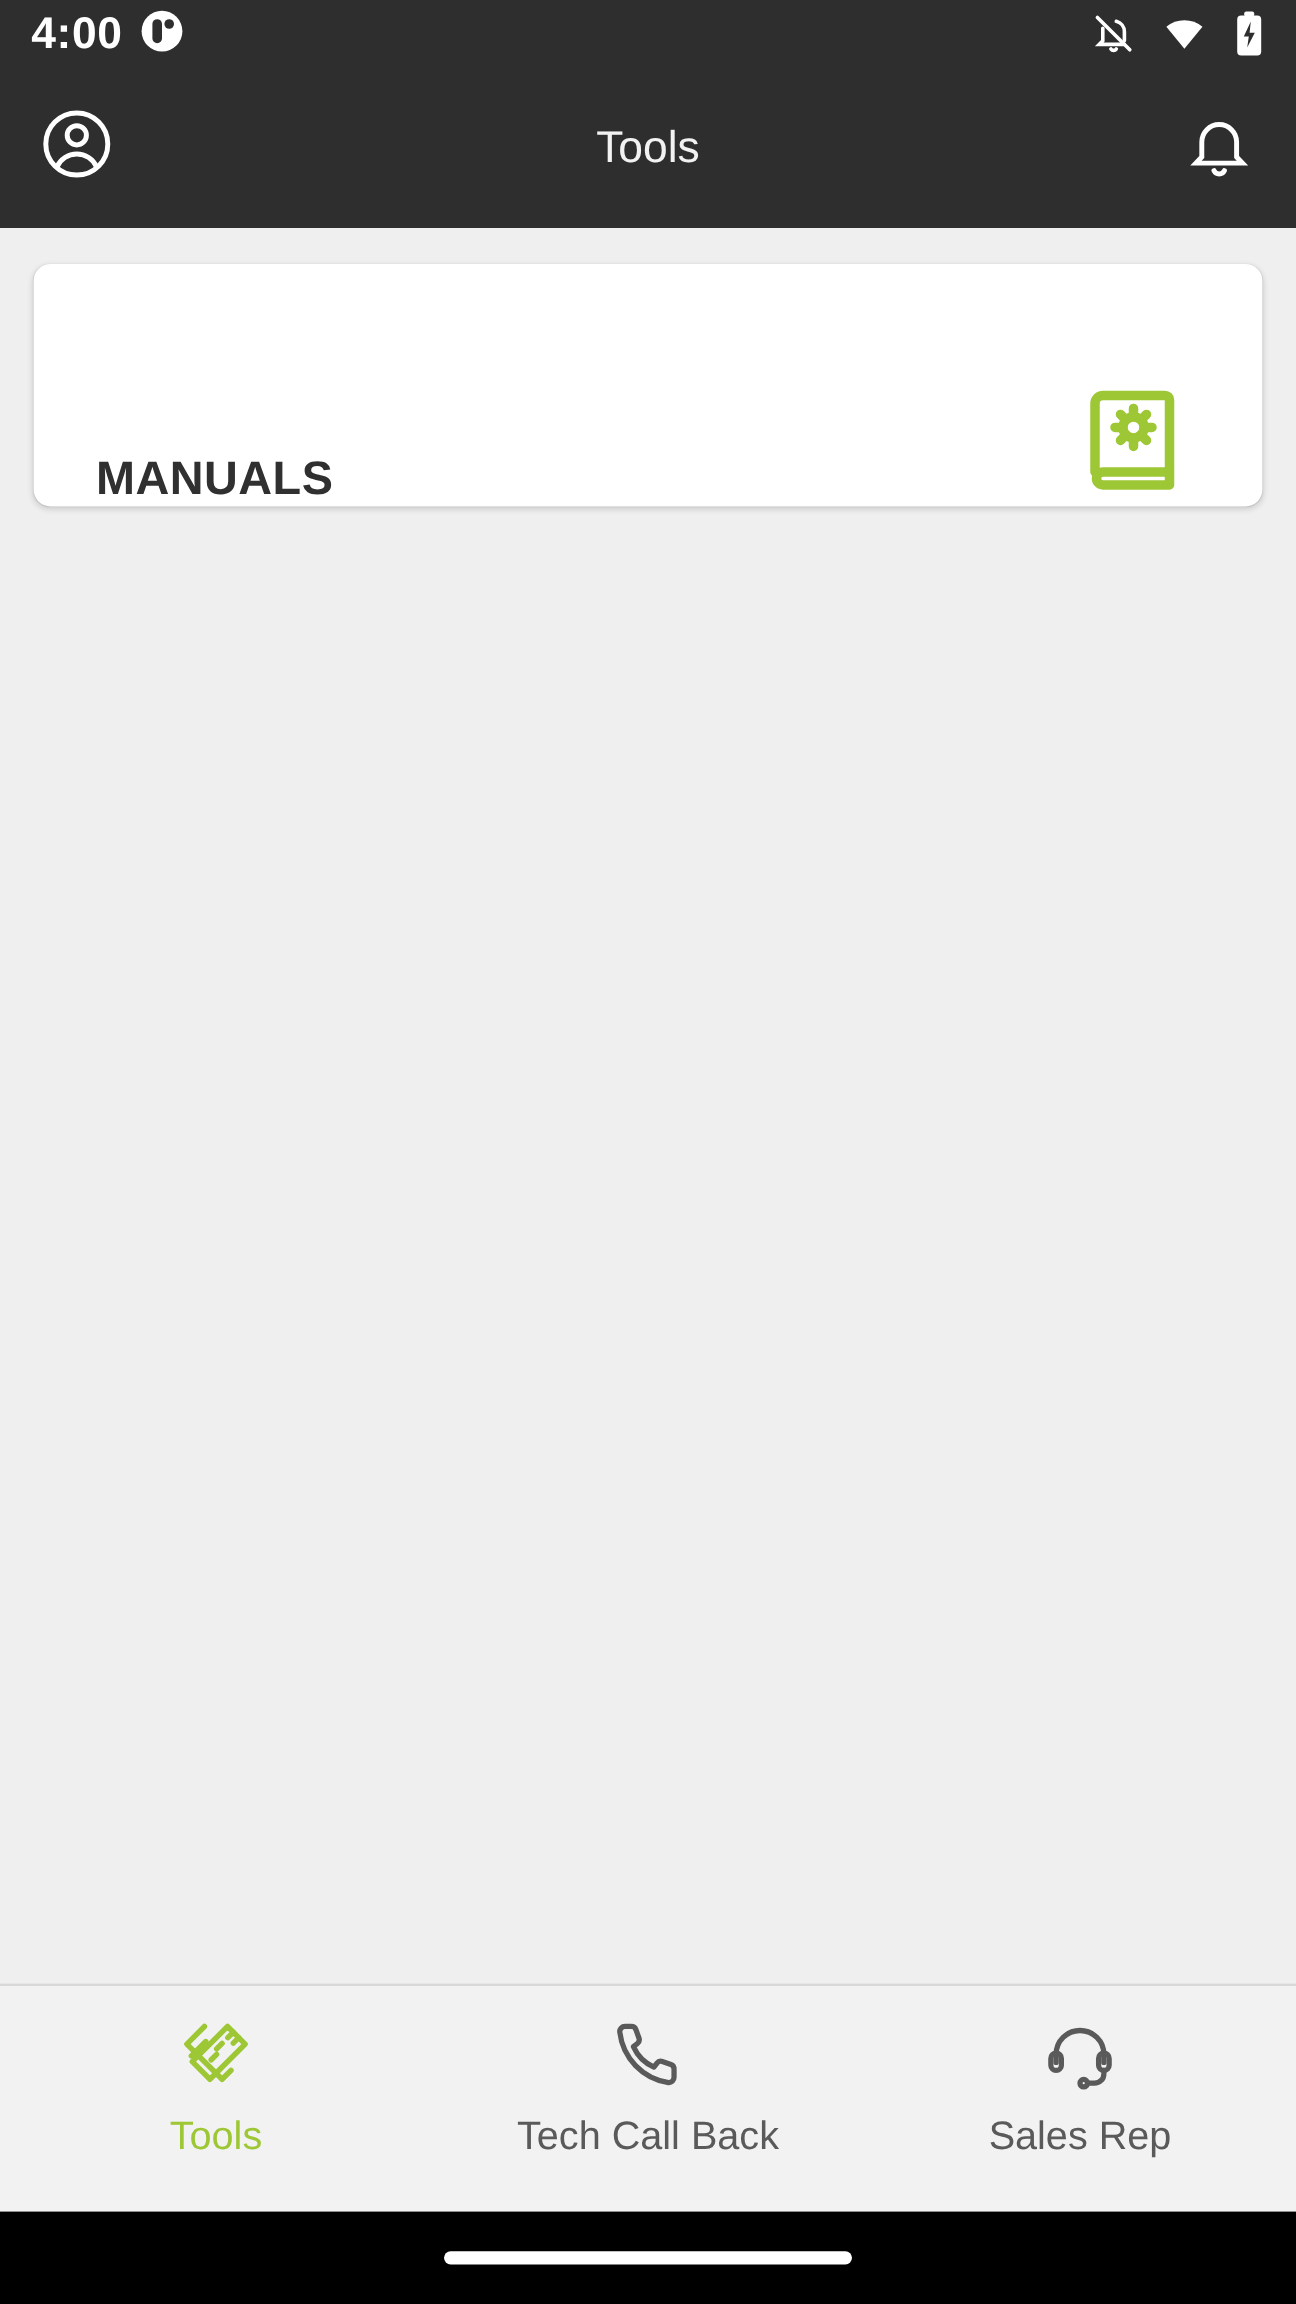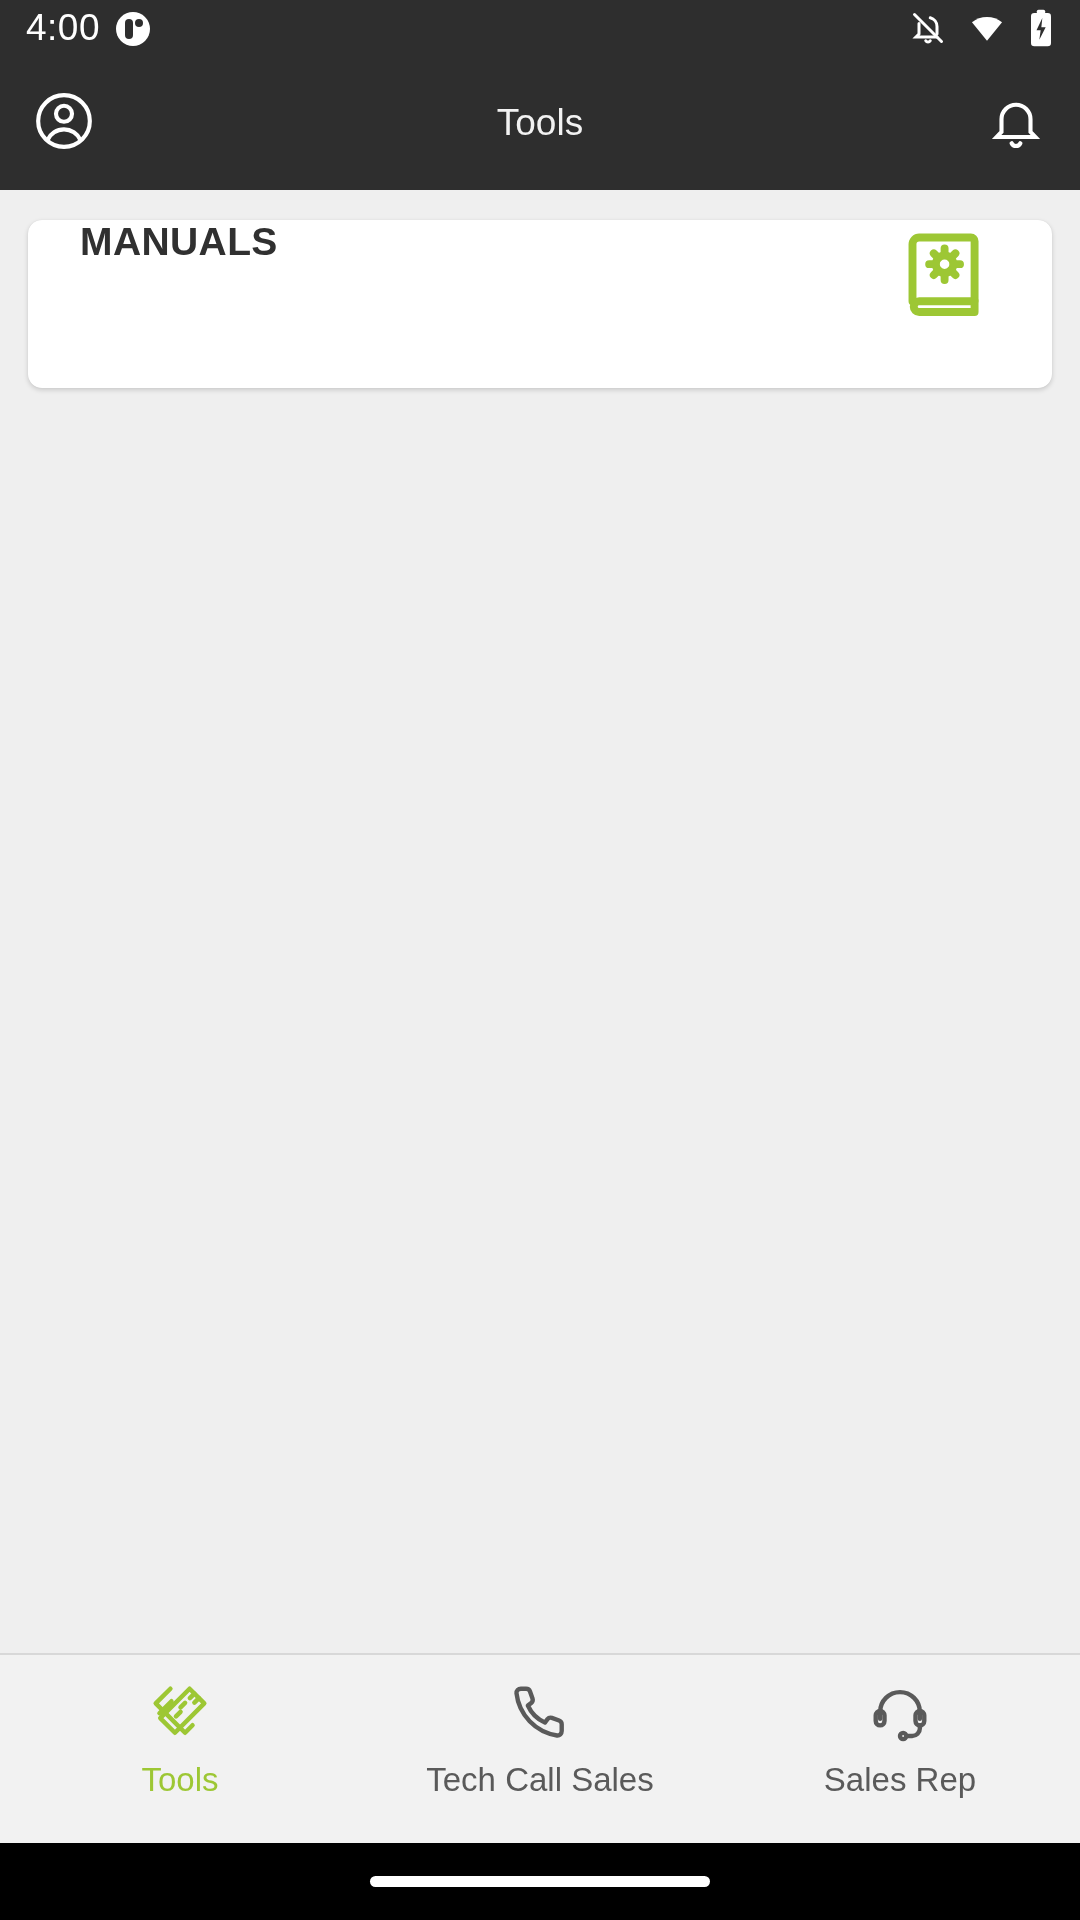--- a/index.html
+++ b/index.html
@@ -16,21 +16,21 @@
     background:#eeeeee;
   }
 
   
   .status-bar {
     height:55px; flex:0 0 55px;
     background:#2e2e2e; color:#ffffff;
     display:flex; align-items:center;
     padding:0 26px;
   }
-  .status-left { display:flex; align-items:flex-end; gap:16px; }
+  .status-left { display:flex; align-items:flex-start; gap:16px;font-weight:bold; }
   .status-time { font-size:37px; letter-spacing:.5px; line-height:1; }
   .status-appicon {
     width:34px; height:34px; border-radius:50%;
     background:#ffffff; position:relative;
   }
   .status-appicon::before {
     content:""; position:absolute;
     left:9px; top:7px; width:8px; height:20px;
     background:#2e2e2e; border-radius:4px;
   }
@@ -68,24 +68,24 @@
   .content {
     flex:1 1 auto;
     background:#efefef;
     padding:30px 28px 0 28px;
     overflow:hidden;
   }
   .tool-card {
     position:relative;
     background:#ffffff;
     border-radius:14px;
-    height:168px;
+    height:202px;
     margin-bottom:42px;
     box-shadow:0 2px 5px rgba(0,0,0,.16), 0 0 1px rgba(0,0,0,.10);
-    display:flex; align-items:flex-start;
+    display:flex; align-items:flex-end;
     padding:0 52px 0 52px;
     cursor:pointer;
   }
   .tool-card-label {
     font-size:39px; font-weight:bold;
     color:#303030; letter-spacing:.4px;
     flex:1 1 auto;
   }
   .tool-card-icon {
     flex:0 0 auto;
@@ -215,21 +215,21 @@
       </div>
       <div class="nav-label">Tools</div>
     </div>
 
     <div class="nav-item">
       <div class="nav-icon">
         <svg width="62" height="62" viewBox="0 0 24 24" fill="none" stroke="#5a5a5a" stroke-width="1.7" stroke-linecap="round" stroke-linejoin="round">
           <path d="M6.6 2.6c.7 0 1.3.4 1.5 1l1 2.8c.2.6 0 1.3-.5 1.7l-1.3 1a13 13 0 0 0 6.6 6.6l1-1.3c.4-.5 1.1-.7 1.7-.5l2.8 1c.6.2 1 .8 1 1.5v2.6c0 1-.8 1.8-1.8 1.7A18.6 18.6 0 0 1 2.9 4.4c-.1-1 .7-1.8 1.7-1.8z"></path>
         </svg>
       </div>
-      <div class="nav-label">Tech Call Sales</div>
+      <div class="nav-label">Tech Call Back</div>
     </div>
 
     <div class="nav-item">
       <div class="nav-icon">
         <svg width="62" height="62" viewBox="0 0 24 24" fill="none" stroke="#5a5a5a" stroke-width="1.7" stroke-linecap="round" stroke-linejoin="round">
           <path d="M4.3 14.2v-2.6a7.7 7.7 0 0 1 15.4 0v2.6"></path>
           <rect x="2.6" y="11.2" width="3.4" height="5.6" rx="1.7"></rect>
           <rect x="18" y="11.2" width="3.4" height="5.6" rx="1.7"></rect>
           <path d="M19.7 16.8v1.1a3 3 0 0 1-3 3h-2.1"></path>
           <circle cx="13.2" cy="20.9" r="1.2"></circle>

